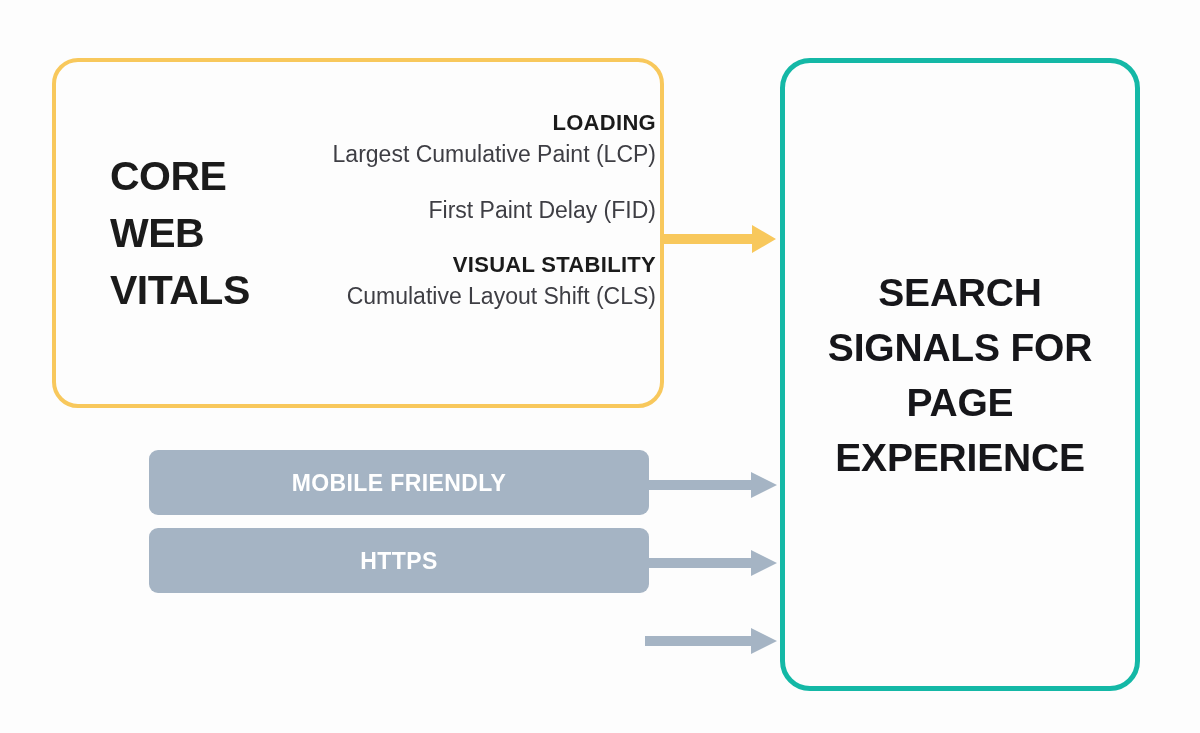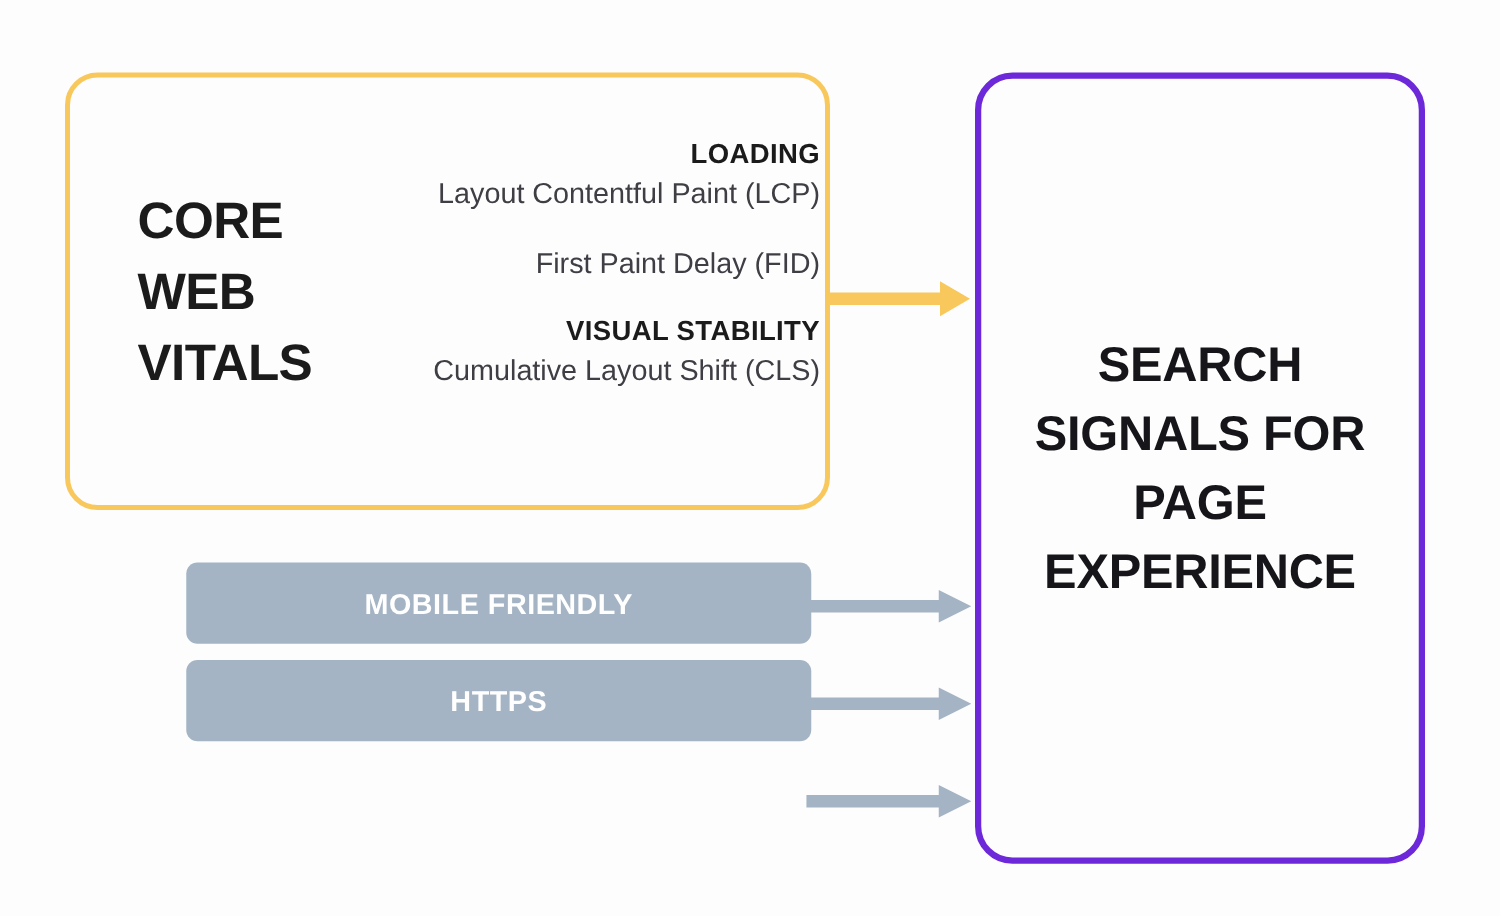--- a/index.html
+++ b/index.html
@@ -115,21 +115,21 @@
   .arrow-grey-2 { top: 548px; }
   .arrow-grey-3 { top: 626px; }
 
   
   .signals-card {
     position: absolute;
     left: 780px;
     top: 58px;
     width: 360px;
     height: 633px;
-    border: 5px solid #6d28d9;
+    border: 5px solid #14b8a6;
     border-radius: 30px;
     background: #fdfdfd;
     box-sizing: border-box;
     display: flex;
     align-items: center;
     justify-content: center;
   }
   .signals-title {
     color: #16161a;
     font-weight: bold;
@@ -149,21 +149,21 @@
   <div class="cwv-card">
 
     <div class="cwv-title">CORE
 WEB
 VITALS</div>
 
     <div class="cwv-metrics">
 
       <div class="metric">
         <div class="metric-heading">LOADING</div>
-        <div class="metric-sub">Layout Contentful Paint (LCP)</div>
+        <div class="metric-sub">Largest Cumulative Paint (LCP)</div>
       </div>
 
       <div class="metric">
         <div class="metric-sub">First Paint Delay (FID)</div>
       </div>
 
       <div class="metric">
         <div class="metric-heading">VISUAL STABILITY</div>
         <div class="metric-sub">Cumulative Layout Shift (CLS)</div>
       </div>

